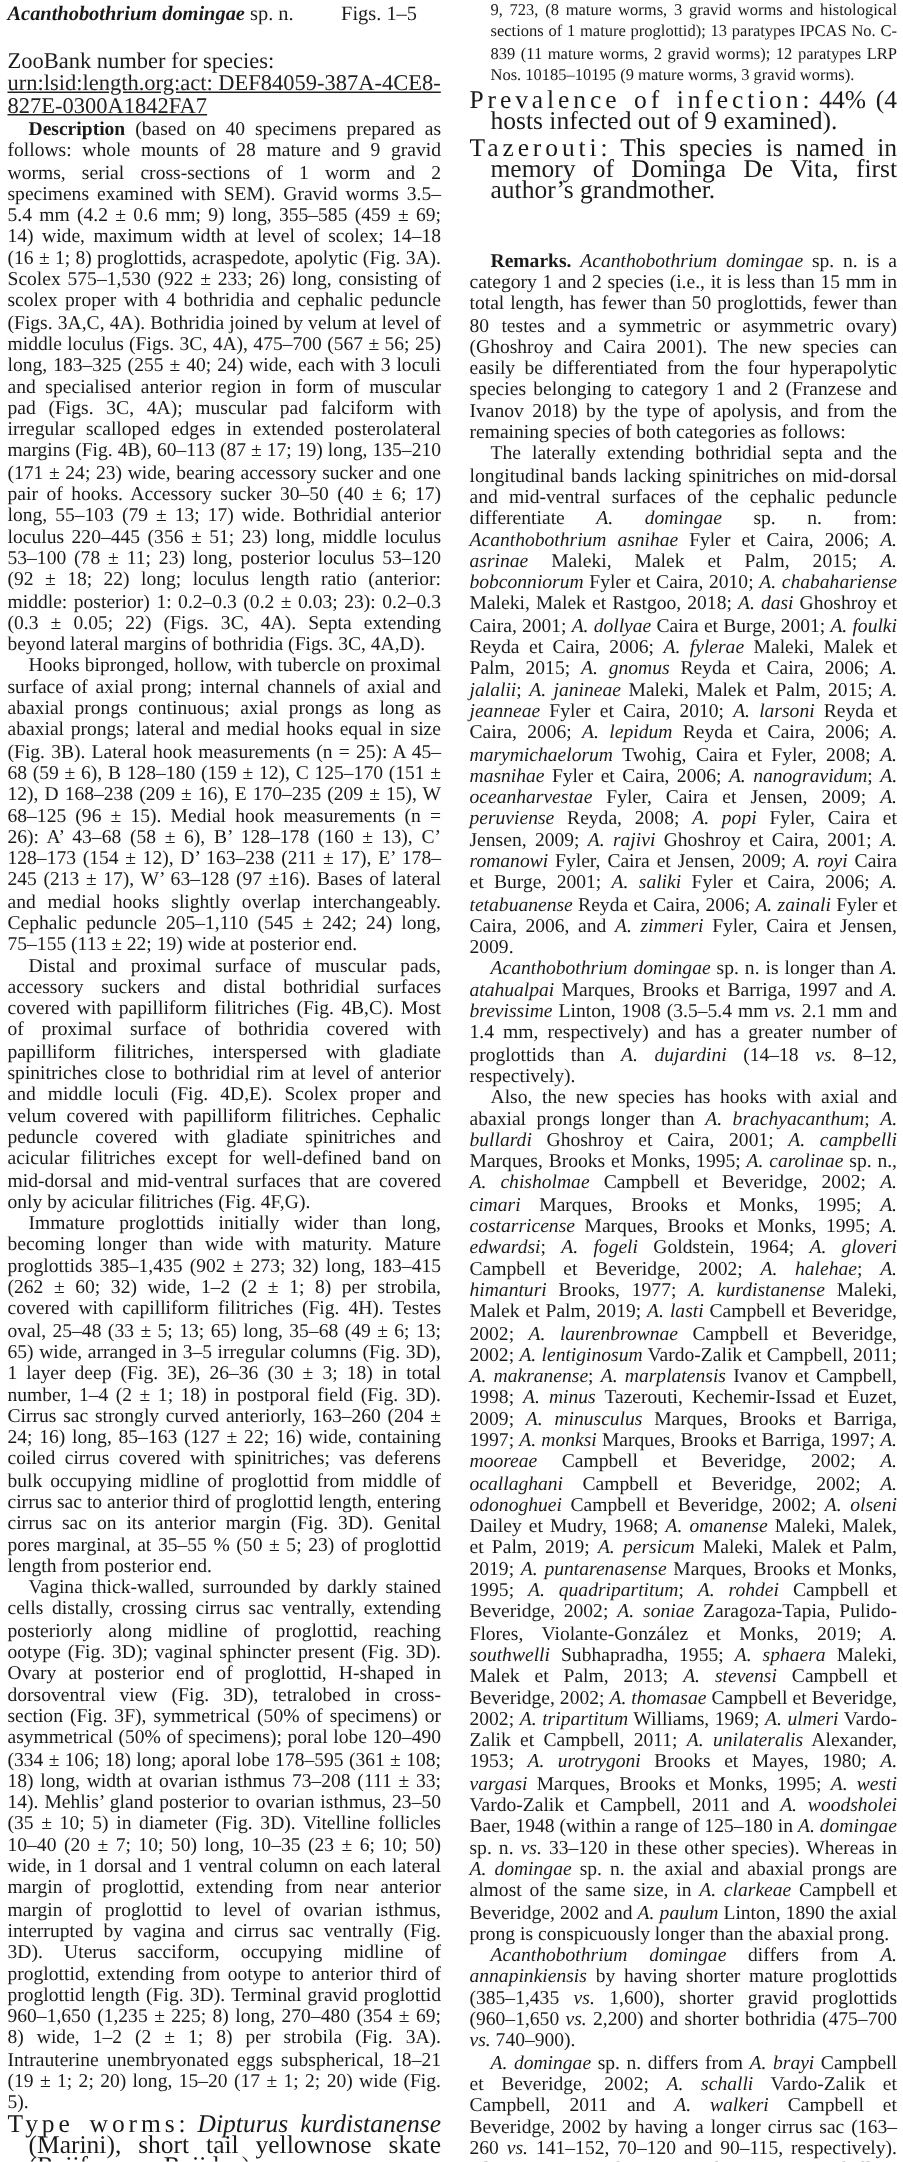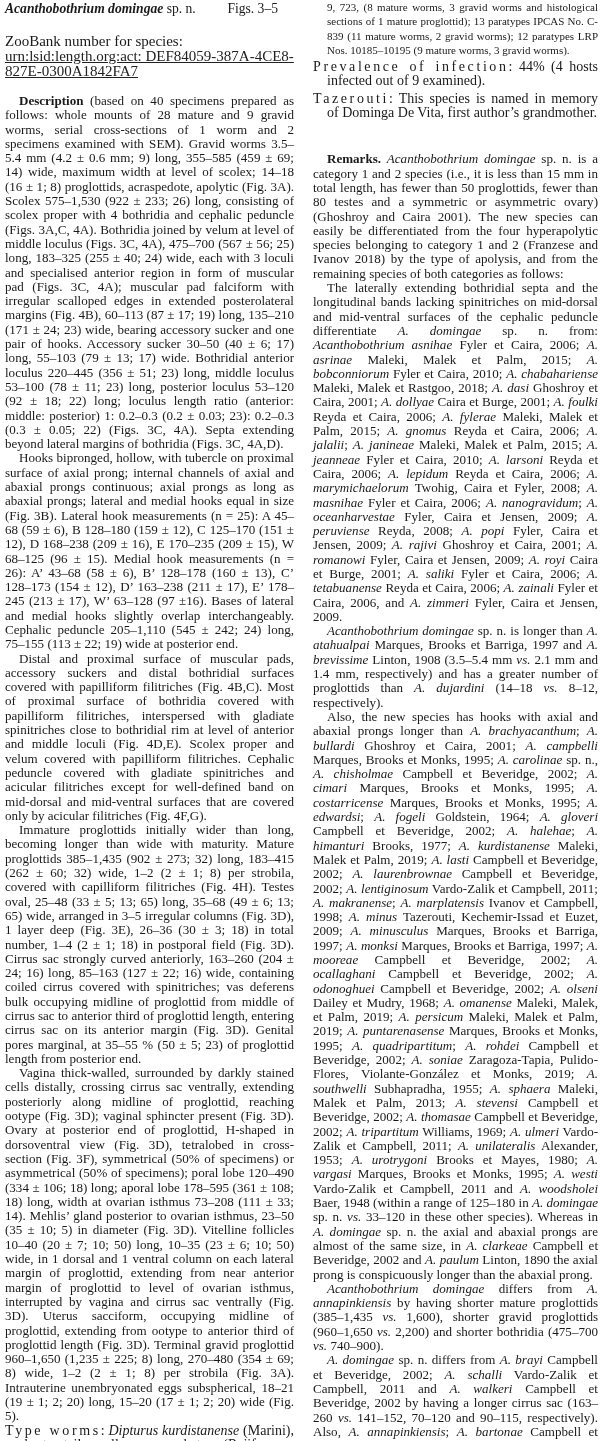--- a/index.html
+++ b/index.html
@@ -16,39 +16,39 @@
     font-size: 13.6px; margin-top: 1px; height: 18px;
   }
   .title-row .species { font-weight: bold; font-style: italic; }
   .title-row .figs { padding-right: 16px; }
   .zoobank { margin-top: 15px; font-size: 15px; line-height: 15px; }
   .zoobank .urn { text-decoration: underline; color: #222; }
   p.body {
     margin: 0; font-size: 13.05px; line-height: 14.3px;
     text-align: justify; hyphens: manual; text-indent: 14px;
   }
-  p.body.first { margin-top: 15px; }
+  p.body.first { }
   .b { font-weight: bold; }
   .i { font-style: italic; }
-  .meta { margin: 0; font-size: 14px; line-height: 14.3px; text-align: justify;
+  .meta { margin: 0; font-size: 17px; line-height: 14.3px; text-align: justify;
           padding-left: 14px; text-indent: -14px; margin-bottom: 3px; }
   .meta .lbl { letter-spacing: 2.6px; }
   .meta-cont { margin: 0; font-size: 11px; line-height: 14.3px; text-align: justify;
                padding-left: 14px; margin-bottom: 3px; }
   .remarks-gap { height: 29px; }
 </style>
 </head>
 <body>
 
 <div class="col col-left">
   <div class="title-row">
     <span>
       <span class="species">Acanthobothrium domingae</span><span> sp. n.</span>
     </span>
-    <span class="figs">Figs. 3–5</span>
+    <span class="figs">Figs. 1–5</span>
   </div>
   <div class="zoobank">
     <div>ZooBank number for species:</div>
     <div class="urn">urn:lsid:length.org:act: DEF84059-387A-4CE8-827E-0300A1842FA7</div>
   </div>
   <div id="left-paras">
       <p class="body first"><span class="b">Description</span><span> (based on 40 specimens prepared as follows: whole mounts of 28 mature and 9 gravid worms, serial cross-sections of 1 worm and 2 specimens examined with SEM). Gravid worms 3.5–5.4 mm (4.2 ± 0.6 mm; 9) long, 355–585 (459 ± 69; 14) wide, maximum width at level of scolex; 14–18 (16 ± 1; 8) proglottids, acraspedote, apolytic (Fig. 3A). Scolex 575–1,530 (922 ± 233; 26) long, consisting of scolex proper with 4 bothridia and cephalic peduncle (Figs. 3A,C, 4A). Bothridia joined by velum at level of middle loculus (Figs. 3C, 4A), 475–700 (567 ± 56; 25) long, 183–325 (255 ± 40; 24) wide, each with 3 loculi and specialised anterior region in form of muscular pad (Figs. 3C, 4A); muscular pad falciform with irregular scalloped edges in extended posterolateral margins (Fig. 4B), 60–113 (87 ± 17; 19) long, 135–210 (171 ± 24; 23) wide, bearing accessory sucker and one pair of hooks. Accessory sucker 30–50 (40 ± 6; 17) long, 55–103 (79 ± 13; 17) wide. Bothridial anterior loculus 220–445 (356 ± 51; 23) long, middle loculus 53–100 (78 ± 11; 23) long, posterior loculus 53–120 (92 ± 18; 22) long; loculus length ratio (anterior: middle: posterior) 1: 0.2–0.3 (0.2 ± 0.03; 23): 0.2–0.3 (0.3 ± 0.05; 22) (Figs. 3C, 4A). Septa extending beyond lateral margins of bothridia (Figs. 3C, 4A,D).</span></p>
       <p class="body"><span>Hooks bipronged, hollow, with tubercle on proximal surface of axial prong; internal channels of axial and abaxial prongs continuous; axial prongs as long as abaxial prongs; lateral and medial hooks equal in size (Fig. 3B). Lateral hook measurements (n = 25): A 45–68 (59 ± 6), B 128–180 (159 ± 12), C 125–170 (151 ± 12), D 168–238 (209 ± 16), E 170–235 (209 ± 15), W 68–125 (96 ± 15). Medial hook measurements (n = 26): A’ 43–68 (58 ± 6), B’ 128–178 (160 ± 13), C’ 128–173 (154 ± 12), D’ 163–238 (211 ± 17), E’ 178–245 (213 ± 17), W’ 63–128 (97 ±16). Bases of lateral and medial hooks slightly overlap interchangeably. Cephalic peduncle 205–1,110 (545 ± 242; 24) long, 75–155 (113 ± 22; 19) wide at posterior end.</span></p>
       <p class="body"><span>Distal and proximal surface of muscular pads, accessory suckers and distal bothridial surfaces covered with papilliform filitriches (Fig. 4B,C). Most of proximal surface of bothridia covered with papilliform filitriches, interspersed with gladiate spinitriches close to bothridial rim at level of anterior and middle loculi (Fig. 4D,E). Scolex proper and velum covered with papilliform filitriches. Cephalic peduncle covered with gladiate spinitriches and acicular filitriches except for well-defined band on mid-dorsal and mid-ventral surfaces that are covered only by acicular filitriches (Fig. 4F,G).</span></p>
       <p class="body"><span>Immature proglottids initially wider than long, becoming longer than wide with maturity. Mature proglottids 385–1,435 (902 ± 273; 32) long, 183–415 (262 ± 60; 32) wide, 1–2 (2 ± 1; 8) per strobila, covered with capilliform filitriches (Fig. 4H). Testes oval, 25–48 (33 ± 5; 13; 65) long, 35–68 (49 ± 6; 13; 65) wide, arranged in 3–5 irregular columns (Fig. 3D), 1 layer deep (Fig. 3E), 26–36 (30 ± 3; 18) in total number, 1–4 (2 ± 1; 18) in postporal field (Fig. 3D). Cirrus sac strongly curved anteriorly, 163–260 (204 ± 24; 16) long, 85–163 (127 ± 22; 16) wide, containing coiled cirrus covered with spinitriches; vas deferens bulk occupying midline of proglottid from middle of cirrus sac to anterior third of proglottid length, entering cirrus sac on its anterior margin (Fig. 3D). Genital pores marginal, at 35–55 % (50 ± 5; 23) of proglottid length from posterior end.</span></p>

